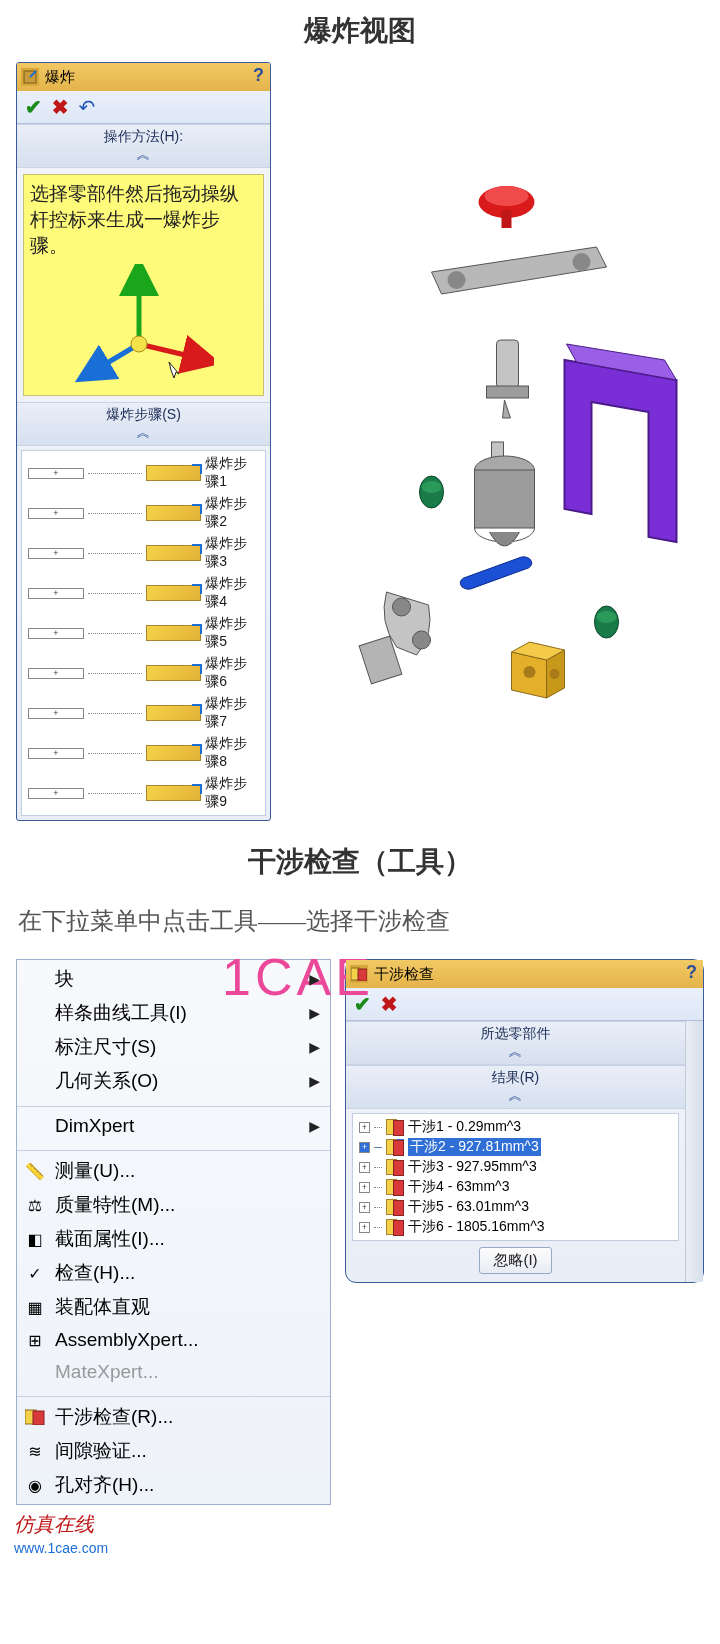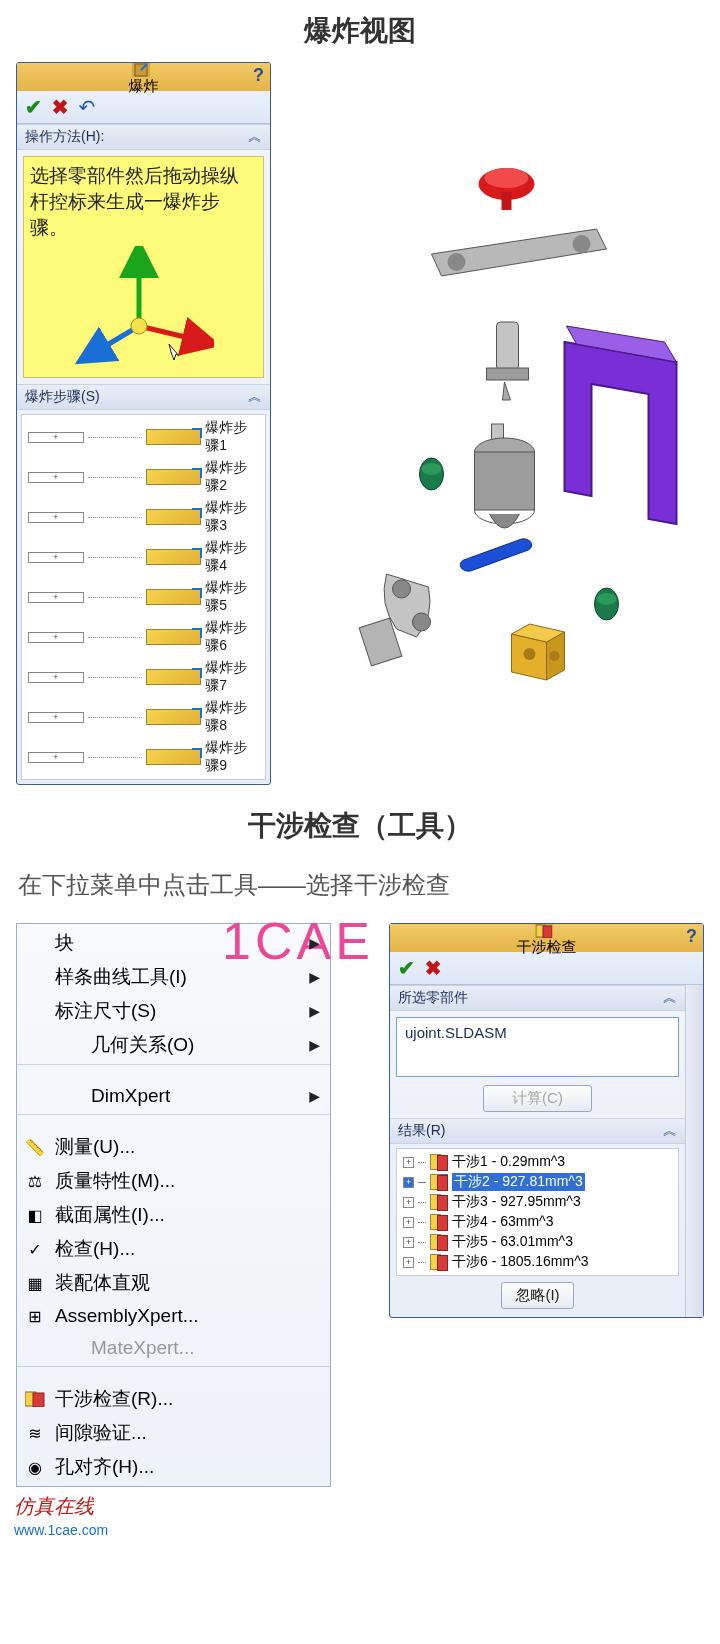--- a/index.html
+++ b/index.html
@@ -1,54 +1,54 @@
 <!DOCTYPE html>
 <html><head>
 <meta charset="utf-8">
 <style>
 * { box-sizing: border-box; margin: 0; padding: 0; }
 body { font-family: "Microsoft YaHei", SimSun, sans-serif; background: #fff; width: 720px; }
 .section-title { text-align: center; font-size: 28px; font-weight: bold; color: #333; margin: 12px 0; }
-.instruction { font-size: 24px; color: #555; padding: 12px 18px; margin-bottom: 10px; }
+.instruction { font-size: 24px; color: #555; padding: 12px 18px; margin-bottom: 10px; font-family: Liberation Serif, serif; }
 
 
 .explode-row { display: flex; gap: 18px; padding: 0 16px 10px; }
 .panel { width: 255px; border: 1px solid #3a5a9a; border-radius: 3px; overflow: hidden; background: linear-gradient(#f3f5fb,#e9edf6); }
-.panel-titlebar { display: flex; align-items: center; background: linear-gradient(#f2c964,#e4b44a); height: 28px; padding: 0 4px; color: #000; font-size: 15px; position: relative; flex-direction: column; }
+.panel-titlebar { display: flex; align-items: center; background: linear-gradient(#f2c964,#e4b44a); height: 28px; padding: 0 4px; color: #000; font-size: 15px; position: relative; }
 .panel-titlebar .ico { width: 18px; height: 18px; background: #d8a83a; margin-right: 6px; display:flex;align-items:center;justify-content:center;}
 .panel-help { position: absolute; right: 6px; top: 2px; color: #2b4e9a; font-weight: bold; font-size: 18px; }
 .confirm-row { display: flex; gap: 10px; align-items: center; padding: 4px 8px; background: linear-gradient(#eaf0fb,#dee7f6); border-bottom: 1px solid #b4c1d8; }
 .ico-check { color: #1a8a1a; font-size: 20px; font-weight: bold; }
 .ico-x { color: #c01818; font-size: 20px; font-weight: bold; }
 .ico-undo { color: #2158b5; font-size: 20px; }
-.group-header { display: flex; justify-content: space-between; align-items: center; background: linear-gradient(#e9eef8,#d7e0ef); border-top:1px solid #c9d3e6; border-bottom:1px solid #c9d3e6; padding: 3px 8px; font-size: 14px; color: #1a2b55; }
+.group-header { display: flex; justify-content: space-between; align-items: center; background: linear-gradient(#e9eef8,#d7e0ef); border-top:1px solid #c9d3e6; border-bottom:1px solid #c9d3e6; padding: 3px 8px; font-size: 14px; color: #1a2b55; flex-direction: column; }
 .chev { color:#4a69a8; font-size:14px; }
 .method-body { background:#fffb7a; border:1px solid #c7c173; margin:6px; padding:6px; font-size:19px; color:#222; }
 .triad { height: 130px; display:flex; align-items:center; justify-content:center; position:relative; }
 .steps-list { background:#fff; margin:4px; border:1px solid #c3cde0; padding:2px 0; }
 .step-item { display:flex; align-items:center; gap:4px; padding:2px 6px; font-size:14px; color:#1a1a1a; }
 .step-item .plus { width:11px; height:11px; border:1px solid #888; font-size:9px; line-height:9px; text-align:center; color:#444;}
 .step-item .dash { width:10px; border-top:1px dotted #888; height:0;}
 .step-item .step-ico { width:16px; height:16px; background:linear-gradient(135deg,#f5d34a,#e3b237); border:1px solid #a8842e; position:relative;}
 .step-item .step-ico::after{content:"";position:absolute;right:-2px;top:-2px;width:8px;height:8px;border-top:2px solid #1a6fd6;border-right:2px solid #1a6fd6;}
 .step-item span{flex:1;}
 
 .exploded-view { flex:1; position:relative; display:flex; align-items:center; justify-content:center; }
 .exploded-view svg { width: 100%; height: 560px; }
 
 
 .interf-row { display:flex; gap:14px; padding:0 16px; align-items:flex-start; }
 .menu { width: 315px; background:linear-gradient(#f7f9fc,#eef2f9); border:1px solid #9fb0cd; padding:2px 0; }
 .menu-item { display:flex; align-items:center; padding:4px 8px 4px 6px; font-size:19px; color:#000; position:relative; }
-.menu-item.sep-after { border-bottom:1px solid #c7d1e3; padding-bottom:6px; margin-bottom:15px;gap:36px; }
+.menu-item.sep-after { border-bottom:1px solid #c7d1e3; padding-bottom:12px; margin-bottom:3px; }
 .menu-item .menu-ico { width:24px; height:24px; margin-right:8px; display:flex;align-items:center;justify-content:center; }
 .menu-item .submenu-arrow { position:absolute; right:10px; font-size:14px; color:#222;}
 .menu-item.disabled { color:#999; }
 
-.interf-panel { flex:1; border:1px solid #3a5a9a; border-radius:3px; background:linear-gradient(#f3f5fb,#e9edf6);margin-left:44px; }
+.interf-panel { flex:1; border:1px solid #3a5a9a; border-radius:11px; background:linear-gradient(#f3f5fb,#e9edf6); }
 .selcomp-body { margin:6px; }
 .selcomp-list { background:#fff; border:1px solid #6fa3e6; padding:6px 8px; font-size:15px; color:#1a2b55; min-height:60px; }
 .calc-btn-row { display:flex; justify-content:center; margin:8px 0 4px; }
 .win-btn { background:linear-gradient(#fdfdfd,#e7ebf2); border:1px solid #97a8c6; border-radius:3px; padding:3px 28px; font-size:15px; color:#a6a6a6; }
 .results-list { background:#fff; margin:4px 6px; border:1px solid #c3cde0; padding:3px 0; }
 .res-item { display:flex; align-items:center; gap:4px; padding:1px 6px; font-size:14px; color:#000; }
 .res-item.selected span { background:#2f6fd6; color:#fff; padding:0 2px; }
 .res-item .plus { width:11px; height:11px; border:1px solid #888; font-size:9px; line-height:9px; text-align:center; color:#444;}
 .res-item .res-ico { width:18px; height:16px; position:relative;}
 .res-item .res-ico::before{content:"";position:absolute;left:0;top:0;width:9px;height:14px;background:#f3d24a;border:1px solid #a8842e;}
@@ -322,28 +322,20 @@
     <div class="confirm-row">
       <span class="ico-check">✔</span>
       <span class="ico-x">✖</span>
     </div>
     <div class="panel-body-row">
       <div class="panel-body-col">
         <div class="group-header">
           <span>所选零部件</span>
           <span class="chev">︽</span>
         </div>
-        <div class="selcomp-body">
-          <div class="selcomp-list">
-            <span>ujoint.SLDASM</span>
-          </div>
-          <div class="calc-btn-row">
-            <button class="win-btn">计算(C)</button>
-          </div>
-        </div>
         <div class="group-header">
           <span>结果(R)</span>
           <span class="chev">︽</span>
         </div>
         <div class="results-list" id="results-list">
               <div class="res-item">
                 <span class="plus">+</span>
                 <span style="width:8px;border-top:1px dotted #888;"></span>
                 <span class="res-ico"></span>
                 <span>干涉1 - 0.29mm^3</span>

